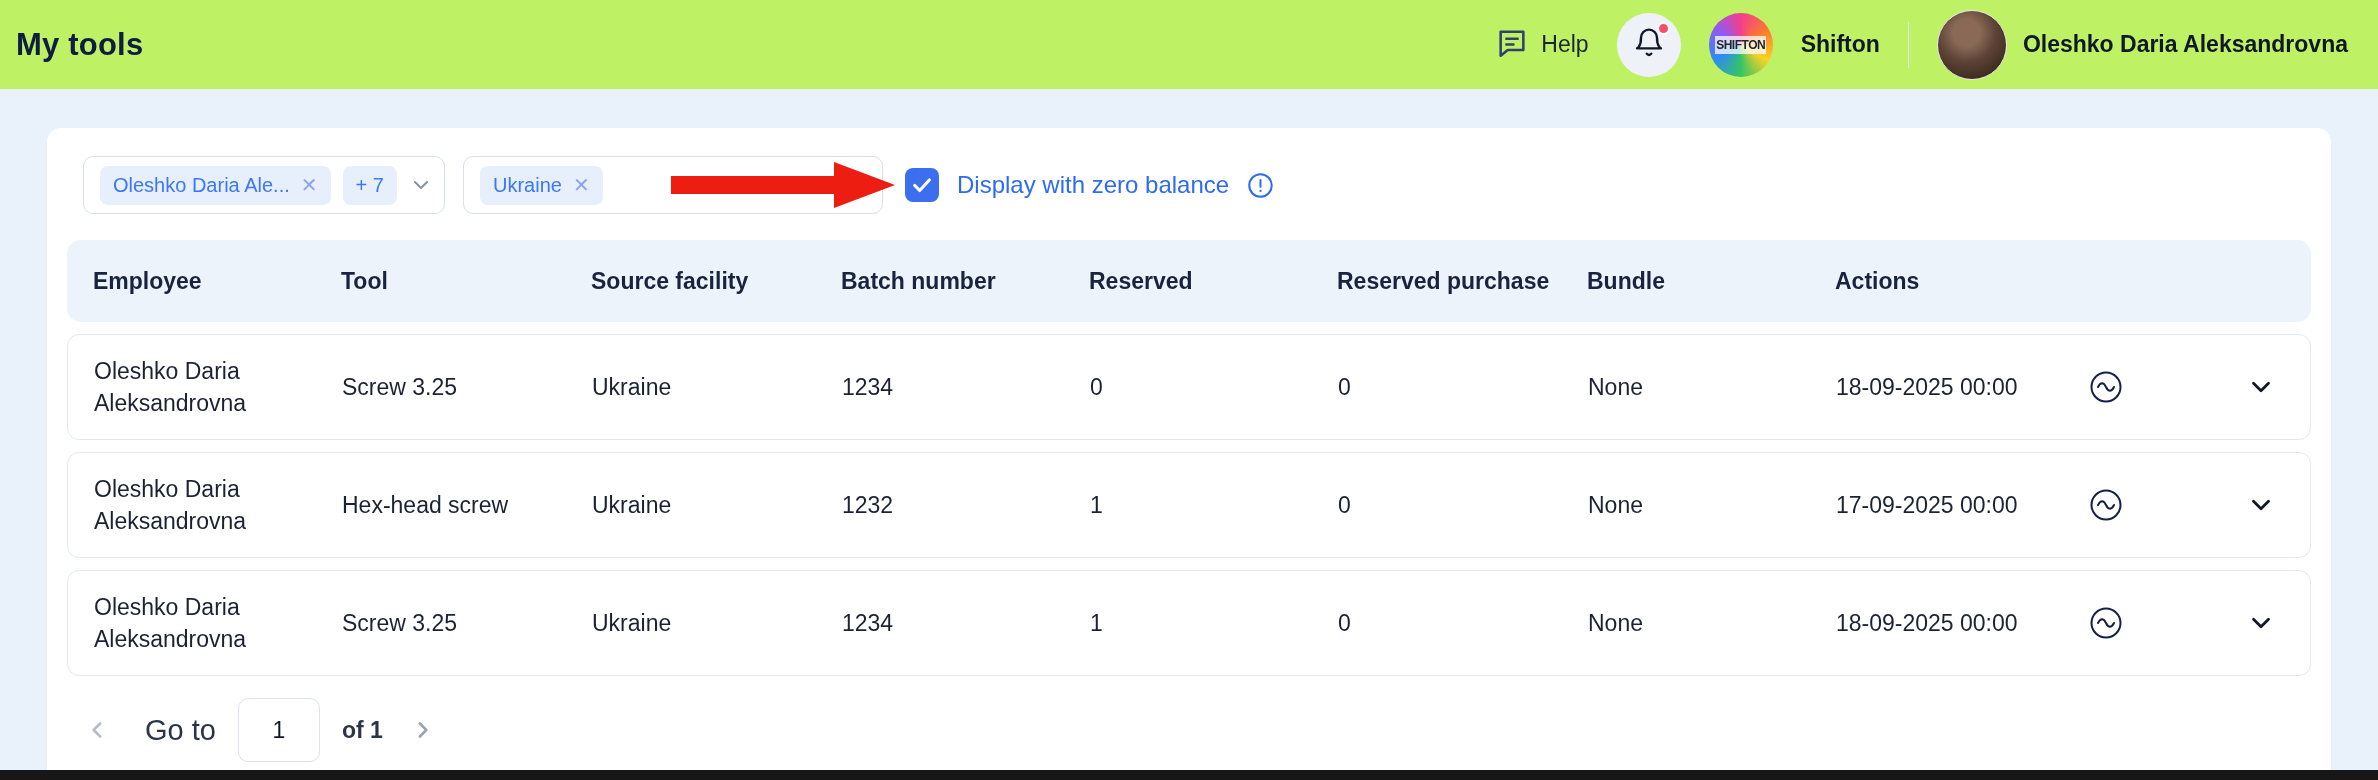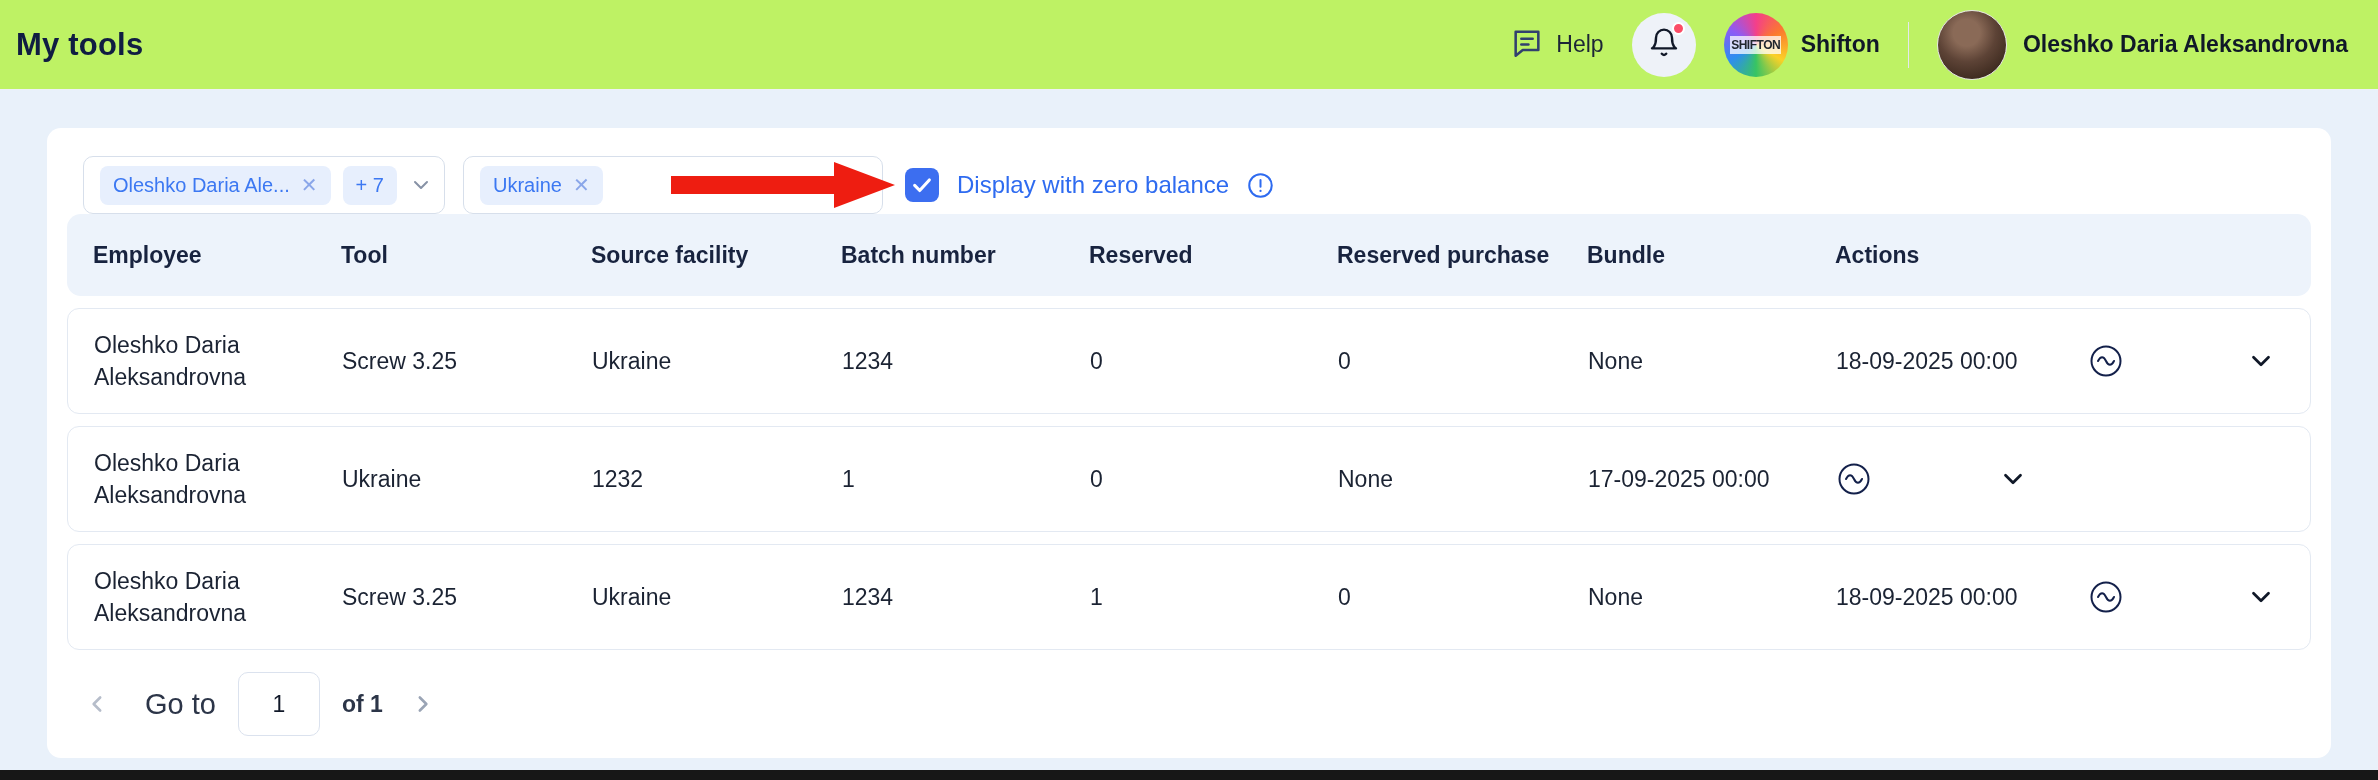--- a/index.html
+++ b/index.html
@@ -26,21 +26,21 @@
   .bell-wrap {
     width: 64px; height: 64px; border-radius: 50%;
     background: #eef2f8; display: flex; align-items: center; justify-content: center;
     position: relative; cursor: pointer;
   }
   .bell-dot {
     position: absolute; top: 9px; right: 11px;
     width: 13px; height: 13px; border-radius: 50%;
     background: #fb4d67; border: 2px solid #ffffff;
   }
-  .brand { display: flex; align-items: center; gap: 13px; }
+  .brand { display: flex; align-items: center; gap: 28px; }
   .logo {
     width: 64px; height: 64px; border-radius: 50%;
     background: conic-gradient(#f43f8a,#fb7a2e,#fbd127,#37c463,#2e8df0,#8b5cf6,#f43f8a);
     display: flex; align-items: center; justify-content: center;
     overflow: hidden;
   }
   .logo-text {
     font-size: 12px; font-weight: 700; color: #20262e;
     background: rgba(255,255,255,.75); padding: 2px 1px; letter-spacing: -0.5px;
   }
@@ -86,21 +86,21 @@
     flex: none; margin-left: 4px; cursor: pointer;
   }
   .zero-label { font-size: 24px; color: #2e6bf0; }
   .info-icon { display: flex; cursor: pointer; }
   .annotation-arrow {
     position: absolute; left: 588px; top: 50%;
     transform: translateY(-50%); z-index: 6; pointer-events: none;
   }
 
   
-  .table { }
+  .table { margin-top: 26px; }
   .t-grid {
     display: grid;
     grid-template-columns: 248px 250px 250px 248px 248px 250px 248px 252px 1fr;
     align-items: center;
   }
   .t-head {
     background: #edf3fb; border-radius: 14px; height: 82px;
   }
   .t-head .cell { font-weight: 700; color: #18233f; font-size: 23px; }
   .cell { padding-left: 26px; font-size: 23px; color: #1b2333; line-height: 1.4; }
@@ -258,20 +258,21 @@
           <span class="row-expand">
             <svg width="30" height="30" viewBox="0 0 24 24" fill="none" stroke="#101828" stroke-width="2.2" stroke-linecap="round" stroke-linejoin="round">
               <polyline points="6,9 12,15 18,9"></polyline>
             </svg>
           </span>
         </div>
       </div>
 
       <div class="t-grid t-row">
         <div class="cell cell-employee">Oleshko Daria Aleksandrovna</div>
+        <div class="cell">Hex-head screw</div>
         <div class="cell">Ukraine</div>
         <div class="cell">1232</div>
         <div class="cell">1</div>
         <div class="cell">0</div>
         <div class="cell">None</div>
         <div class="cell">17-09-2025 00:00</div>
         <div class="cell-actions">
           <span class="row-action-btn">
             <svg width="36" height="36" viewBox="0 0 36 36" fill="none" stroke="#13204a" stroke-width="2" stroke-linecap="round">
               <circle cx="18" cy="18" r="14.5"></circle>

